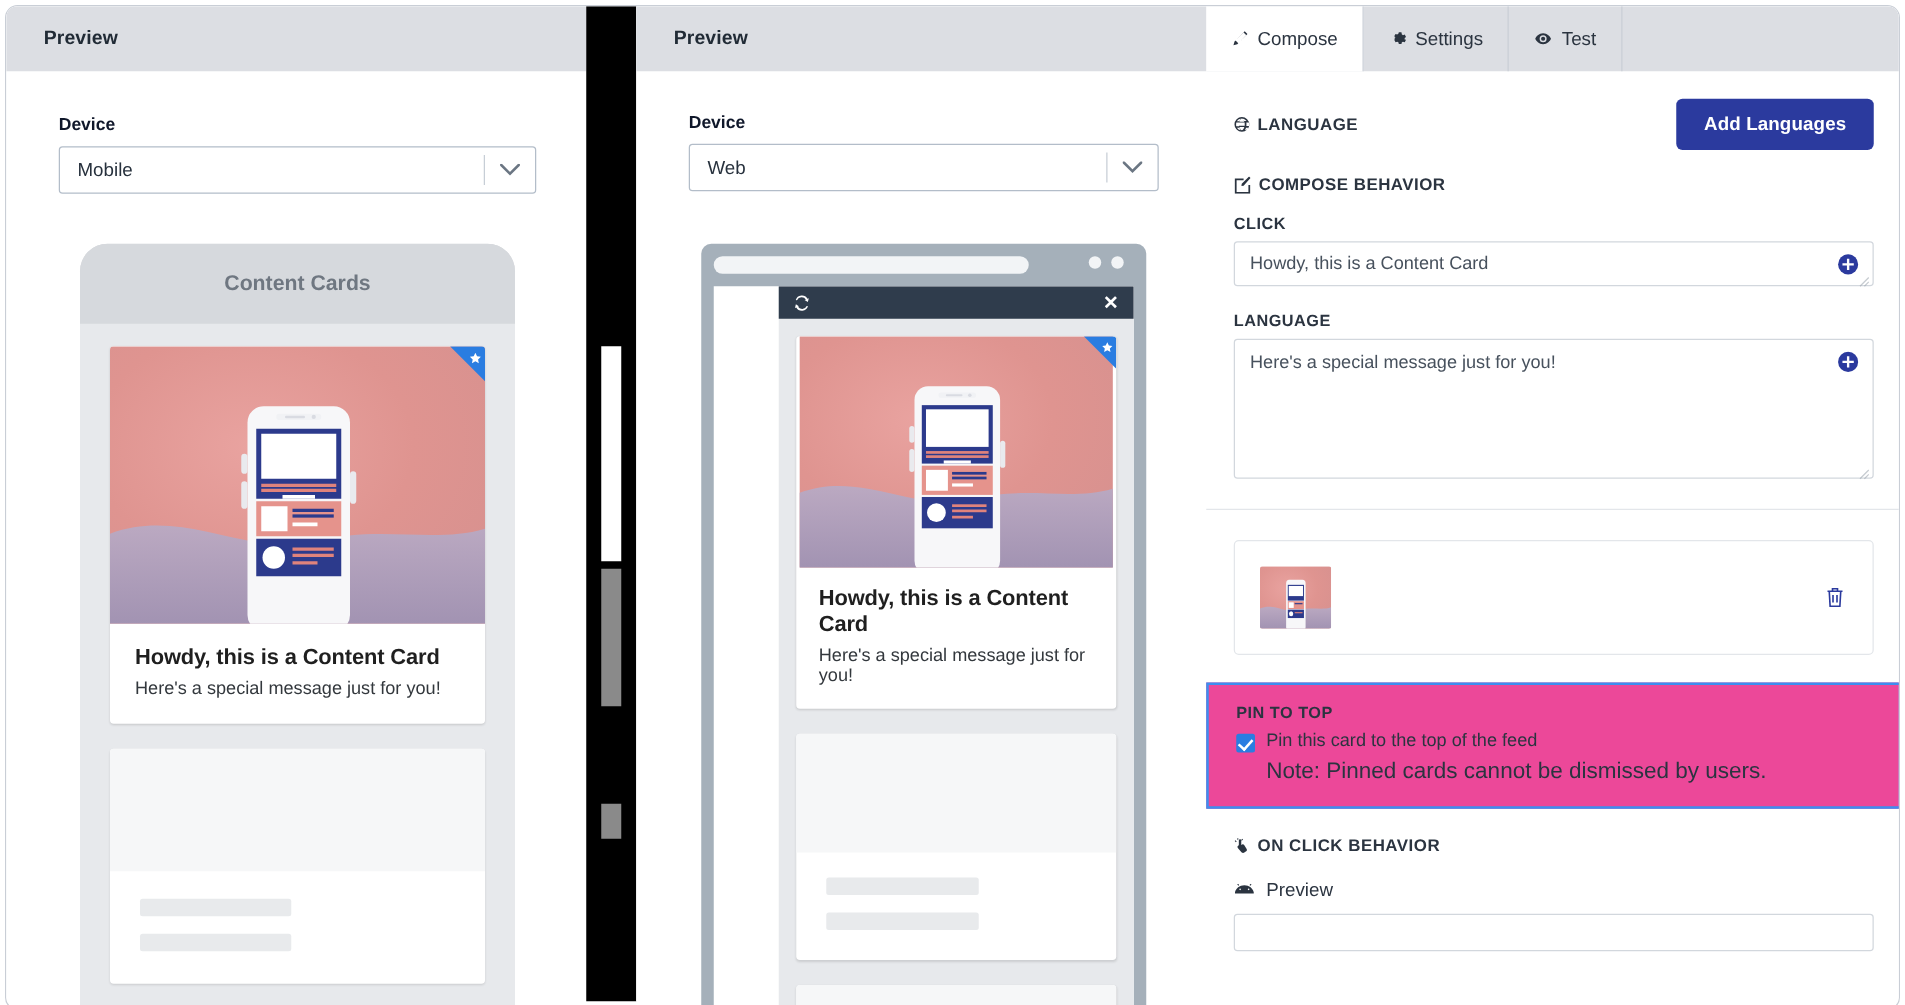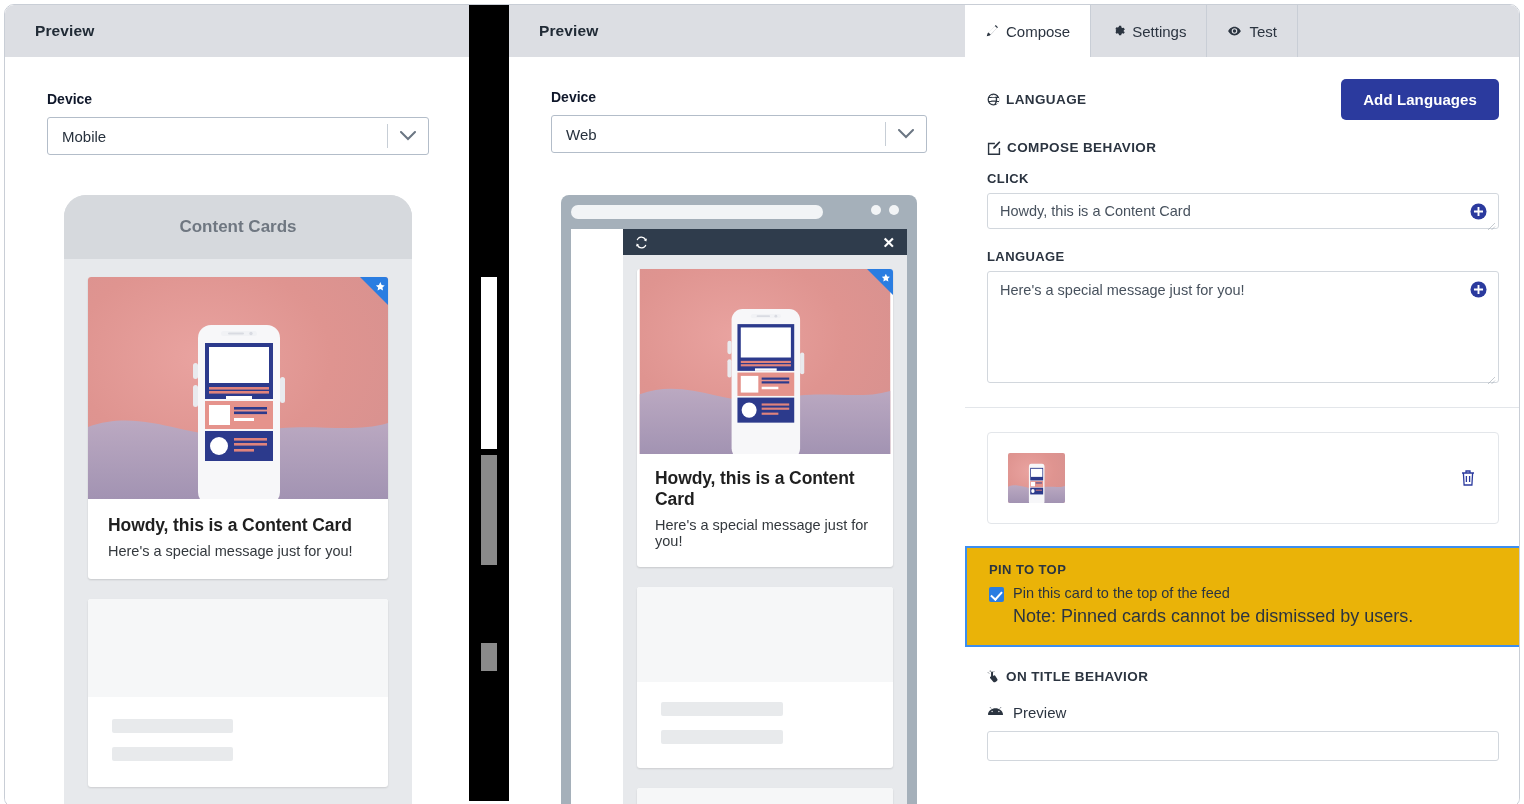--- a/index.html
+++ b/index.html
@@ -141,21 +141,21 @@
   .hr { height: 1px; background:#e3e6ea; margin-top: 24px; }
 
   .img-box {
     margin: 24px 22px 0; border: 1px solid #e3e6ea; border-radius: 4px;
     height: 92px; display:flex; align-items:center; justify-content: space-between;
     padding: 0 22px 0 20px;
   }
   .thumb { width: 57px; height: 50px; border-radius: 2px; overflow:hidden; }
 
   .pin-box {
-    margin: 22px 0 0; border: 2px solid #3d8ef0; background:#eab308;
+    margin: 22px 0 0; border: 2px solid #3d8ef0; background:#ec4899;
     padding: 14px 22px 18px;
   }
   .checkline { display:flex; align-items:flex-start; gap: 9px; margin-top: 8px; }
   .cbox {
     width: 15px; height: 15px; border-radius: 2px; background:#2a7de1;
     position: relative; flex: none; margin-top: 2px;
   }
   .cbox:after {
     content:""; position:absolute; left:4px; top:1.5px; width:5px; height:9px;
     border:solid #fff; border-width: 0 2px 2px 0; transform: rotate(42deg);
@@ -488,21 +488,21 @@
       </div>
 
       <div class="sec" style="padding-top:22px">
         <div class="sec-head">
           <span class="ico">
             <svg width="13" height="14" viewBox="0 0 16 16" fill="#2b3440">
                 <path d="M6.2 1.2c.7 0 1.2.6 1.2 1.3v4.3l.9-.6c.6-.4 1.4-.2 1.8.4l2.6 4c.5.8.3 1.8-.5 2.4l-1.8 1.2c-.9.6-2.1.4-2.8-.4L4 9.6c-.5-.6-.4-1.5.2-2l.8-.6V2.5c0-.7.5-1.3 1.2-1.3z"></path>
                 <path d="M2.5 3.6 1.3 2.4M4 1.6V0M7.6 2.2l1.2-1.2" stroke="#2b3440" stroke-width="1" fill="none"></path>
               </svg>
           </span>
-          <span>ON TITLE BEHAVIOR</span>
+          <span>ON CLICK BEHAVIOR</span>
         </div>
         <div style="display:flex;align-items:center;gap:9px;margin-top:20px">
           <span class="ico">
             <svg width="17" height="12" viewBox="0 0 18 12" fill="#2b3440">
               <path d="M9 1C5 1 1.6 3.6 1 7.2c-.1.5.3.8.7.8h14.6c.4 0 .8-.3.7-.8C16.4 3.6 13 1 9 1zm-3.6 4.1a.7.7 0 1 1 0-1.4.7.7 0 0 1 0 1.4zm7.2 0a.7.7 0 1 1 0-1.4.7.7 0 0 1 0 1.4z"></path>
               <path d="M4.3 1.1 3.3 0M13.7 1.1 14.7 0" stroke="#2b3440" stroke-width=".9" fill="none"></path>
             </svg>
           </span>
           <span style="font-size:15px;color:#2b3440">Preview</span>
         </div>

